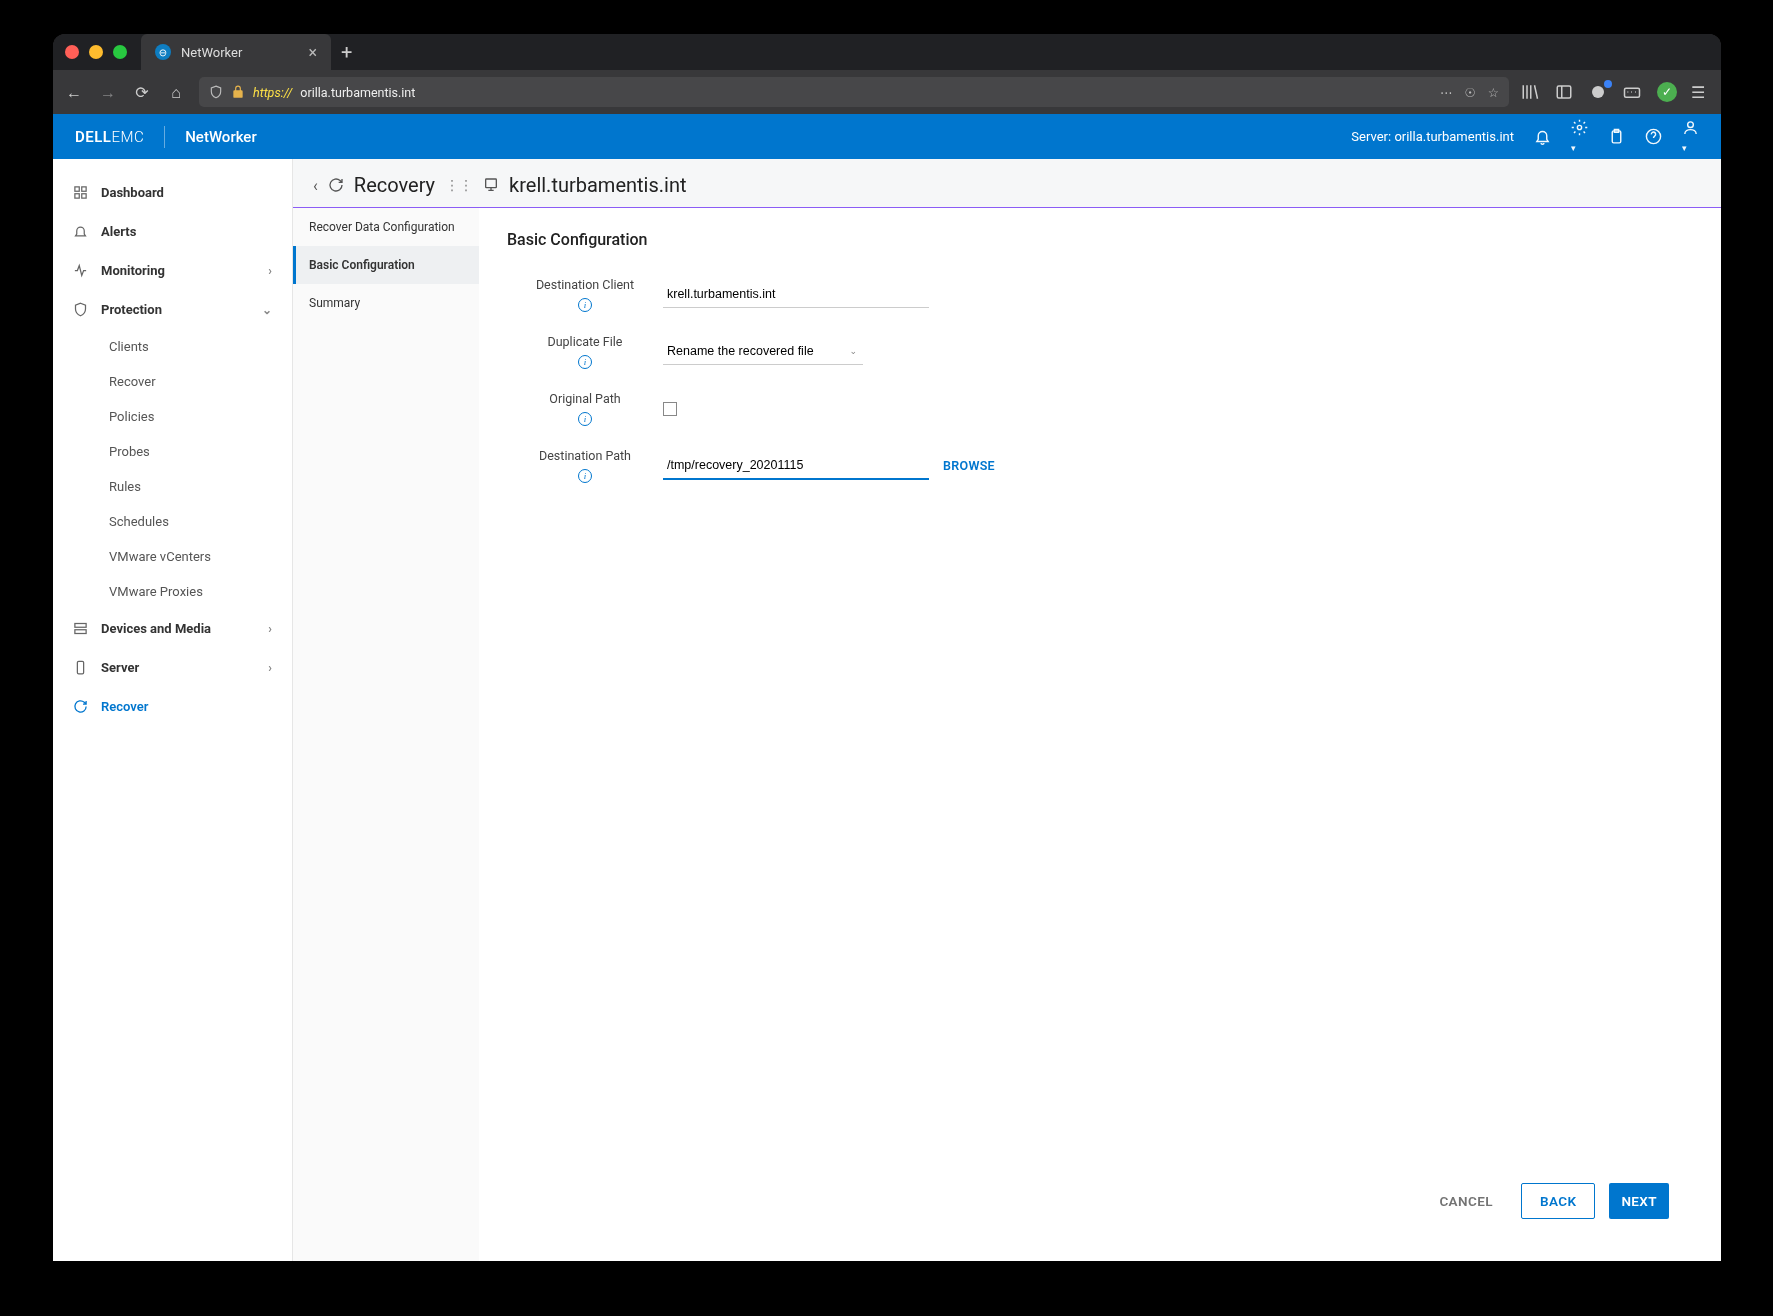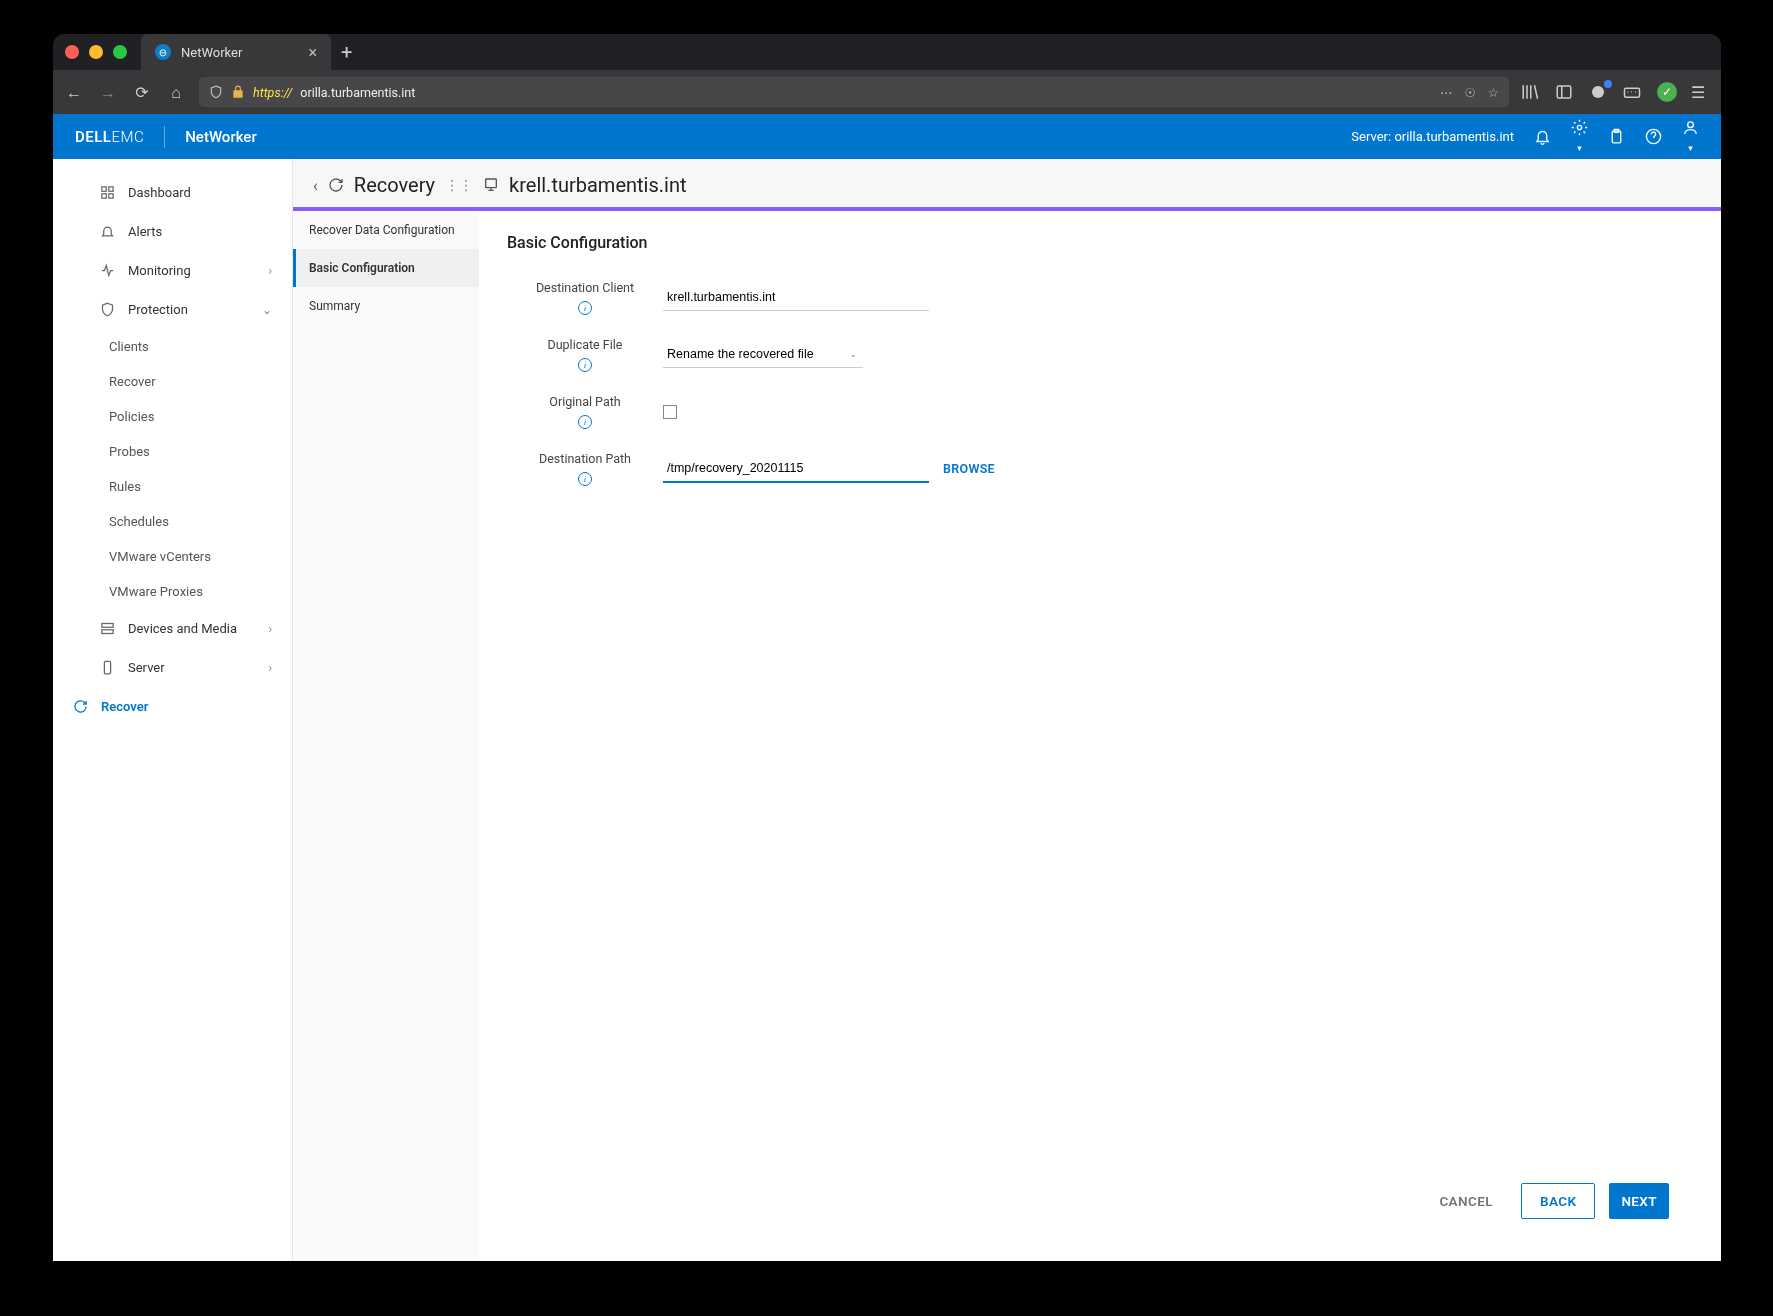--- a/index.html
+++ b/index.html
@@ -21,40 +21,40 @@
 .toolbar-right { display: flex; gap: 14px; align-items: center; }
 .menu-icon { width: 20px; color: #ccc; font-size: 16px; }
 .green-check { width: 20px; height: 20px; border-radius: 50%; background: #4caf50; display: inline-flex; align-items: center; justify-content: center; color: #fff; font-size: 12px; }
 
 .app { flex: 1; background: #fff; display: flex; flex-direction: column; }
 .app-header { height: 45px; background: #0076ce; display: flex; align-items: center; padding: 0 22px; color: #fff; }
 .dell-logo { font-size: 15px; font-weight: 600; letter-spacing: 0.5px; }
 .dell-logo .emc { font-weight: 300; }
 .divider { width: 1px; height: 22px; background: rgba(255,255,255,0.4); margin: 0 20px; }
 .app-name { font-size: 15px; font-weight: 500; }
-.header-right { margin-left: auto; display: flex; align-items: center; gap: 20px; font-size: 13px; text-align: center; }
+.header-right { margin-left: auto; display: flex; align-items: center; gap: 20px; font-size: 13px; }
 .hdr-icon { font-size: 16px; opacity: 0.95; }
 
 .body { flex: 1; display: flex; min-height: 0; }
 .sidebar { width: 240px; background: #fff; border-right: 1px solid #e6e6e6; padding-top: 14px; }
 .side-item { display: flex; align-items: center; padding: 12px 20px; font-size: 13px; color: #333; gap: 12px; cursor: pointer; }
-.side-item.bold { font-weight: 400; margin-left: 27px; }
+.side-item.bold { font-weight: 700; }
 .side-item.active { color: #0076ce; font-weight: 600; }
 .side-item .chev { margin-left: auto; font-size: 12px; color: #888; }
 .side-sub { padding: 10px 20px 10px 56px; font-size: 13px; color: #555; cursor: pointer; }
 .side-icon { width: 16px; display: inline-flex; color: #666; }
 .side-item.active .side-icon { color: #0076ce; }
 
 .main { flex: 1; background: #f6f7f8; display: flex; flex-direction: column; }
 .crumb { padding: 14px 20px 10px; display: flex; align-items: center; gap: 10px; font-size: 20px; color: #222; }
 .crumb .back { font-size: 16px; color: #555; }
 .crumb .sep { font-size: 14px; color: #888; }
 .crumb .host-icon { font-size: 14px; color: #555; }
 
-.panel-wrap { flex: 1; display: flex; background: #fff; margin: 0 0 0 0; border-top: 4px solid #8b5cf6; }
+.panel-wrap { flex: 1; display: flex; background: #fff; margin: 0 0 0 0; border-top: 1px solid #8b5cf6; }
 .steps { width: 186px; background: #fafafa; }
 .step { padding: 12px 16px; font-size: 12px; color: #333; cursor: pointer; }
 .step.active { background: #eef0f2; border-left: 3px solid #0076ce; font-weight: 600; padding-left: 13px; }
 
 .content { flex: 1; padding: 22px 28px; display: flex; flex-direction: column; }
 .content h2 { font-size: 16px; font-weight: 500; color: #222; margin-bottom: 28px; }
 .form-row { display: flex; align-items: center; margin-bottom: 22px; font-size: 12.5px; }
 .form-label { width: 156px; color: #444; display: flex; align-items: center; gap: 6px; flex-direction: column; }
 .info-i { width: 14px; height: 14px; border: 1px solid #0076ce; color: #0076ce; border-radius: 50%; display: inline-flex; align-items: center; justify-content: center; font-size: 9px; font-style: italic; font-family: serif; }
 .form-field { width: 266px; }

